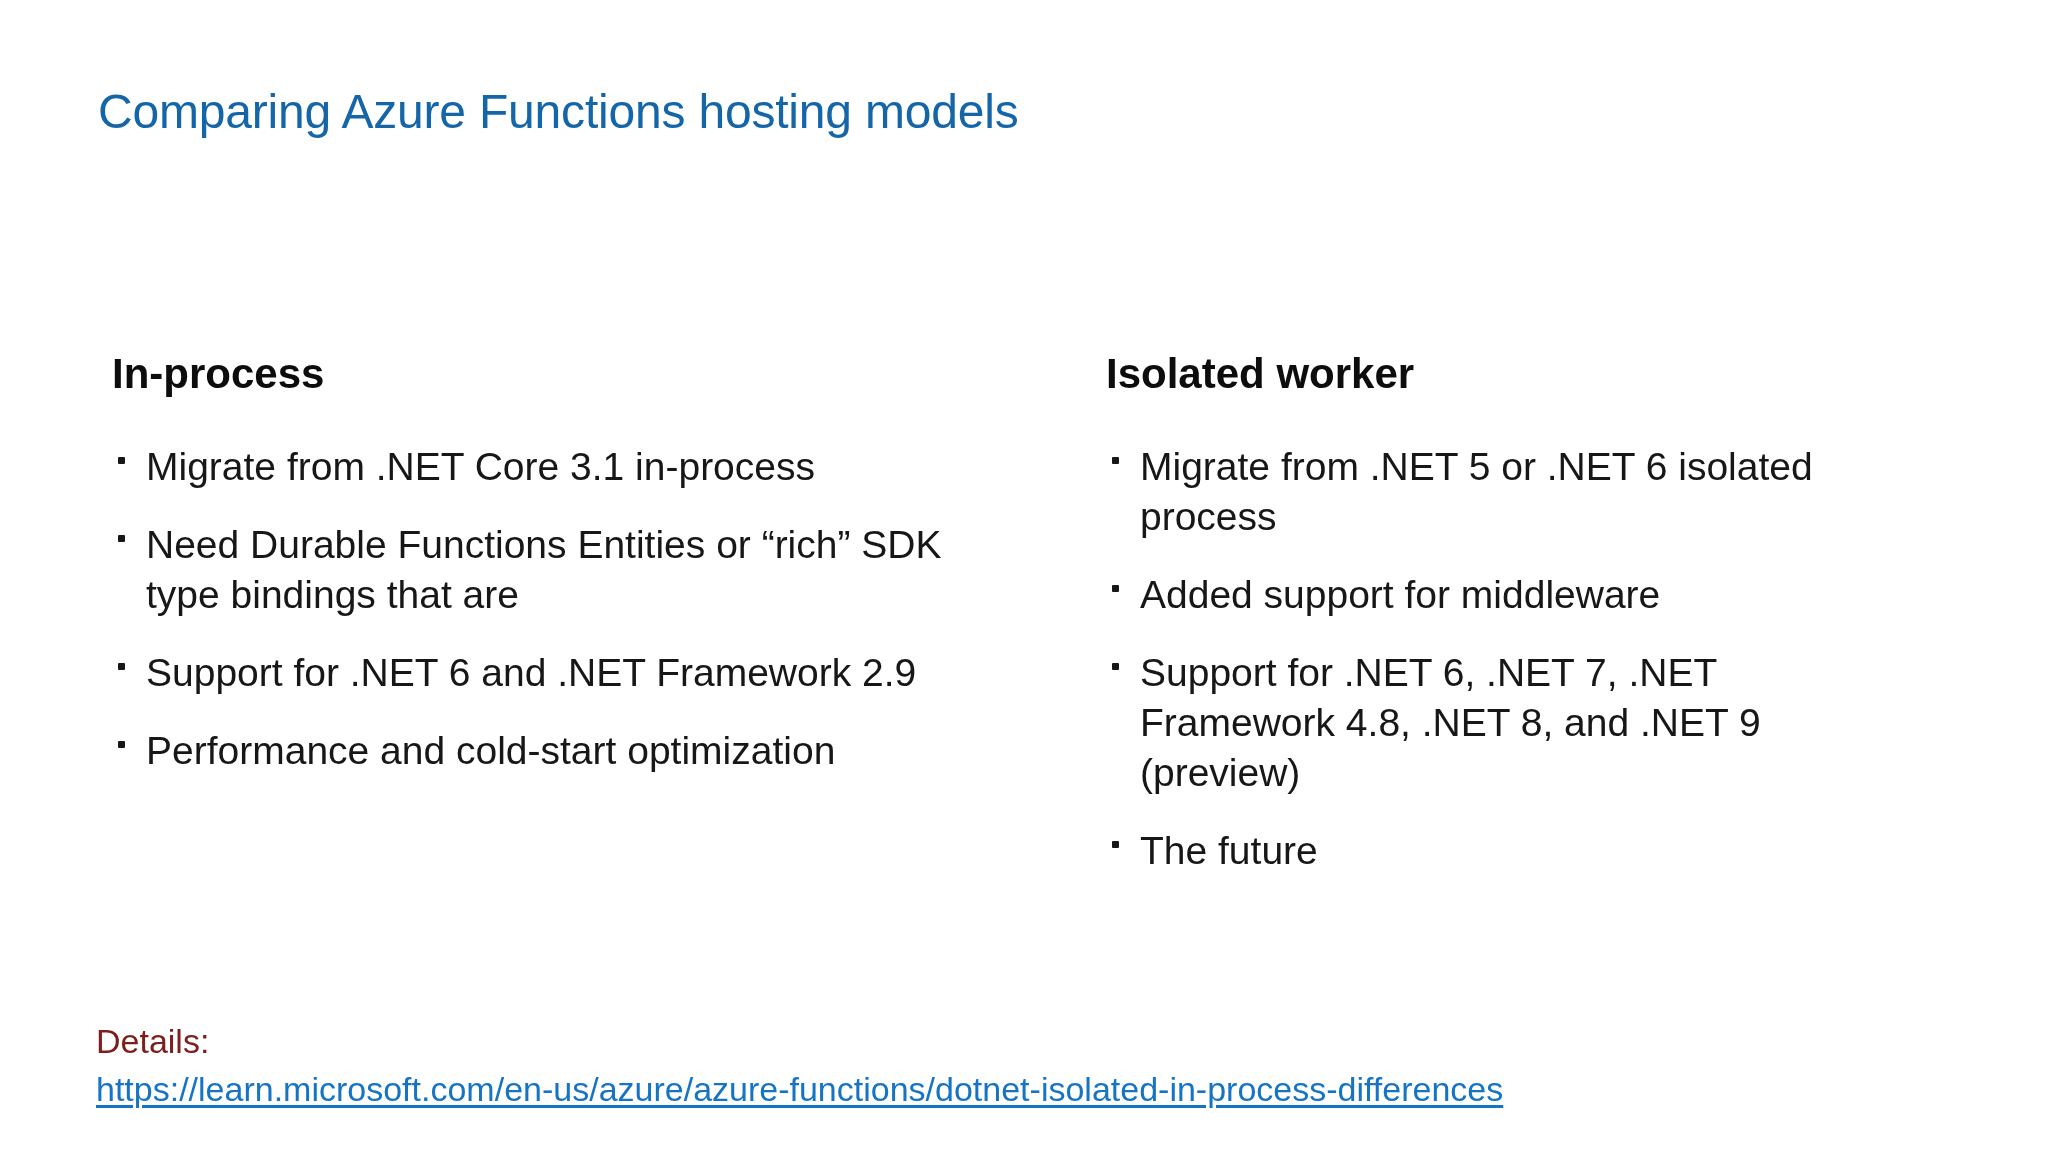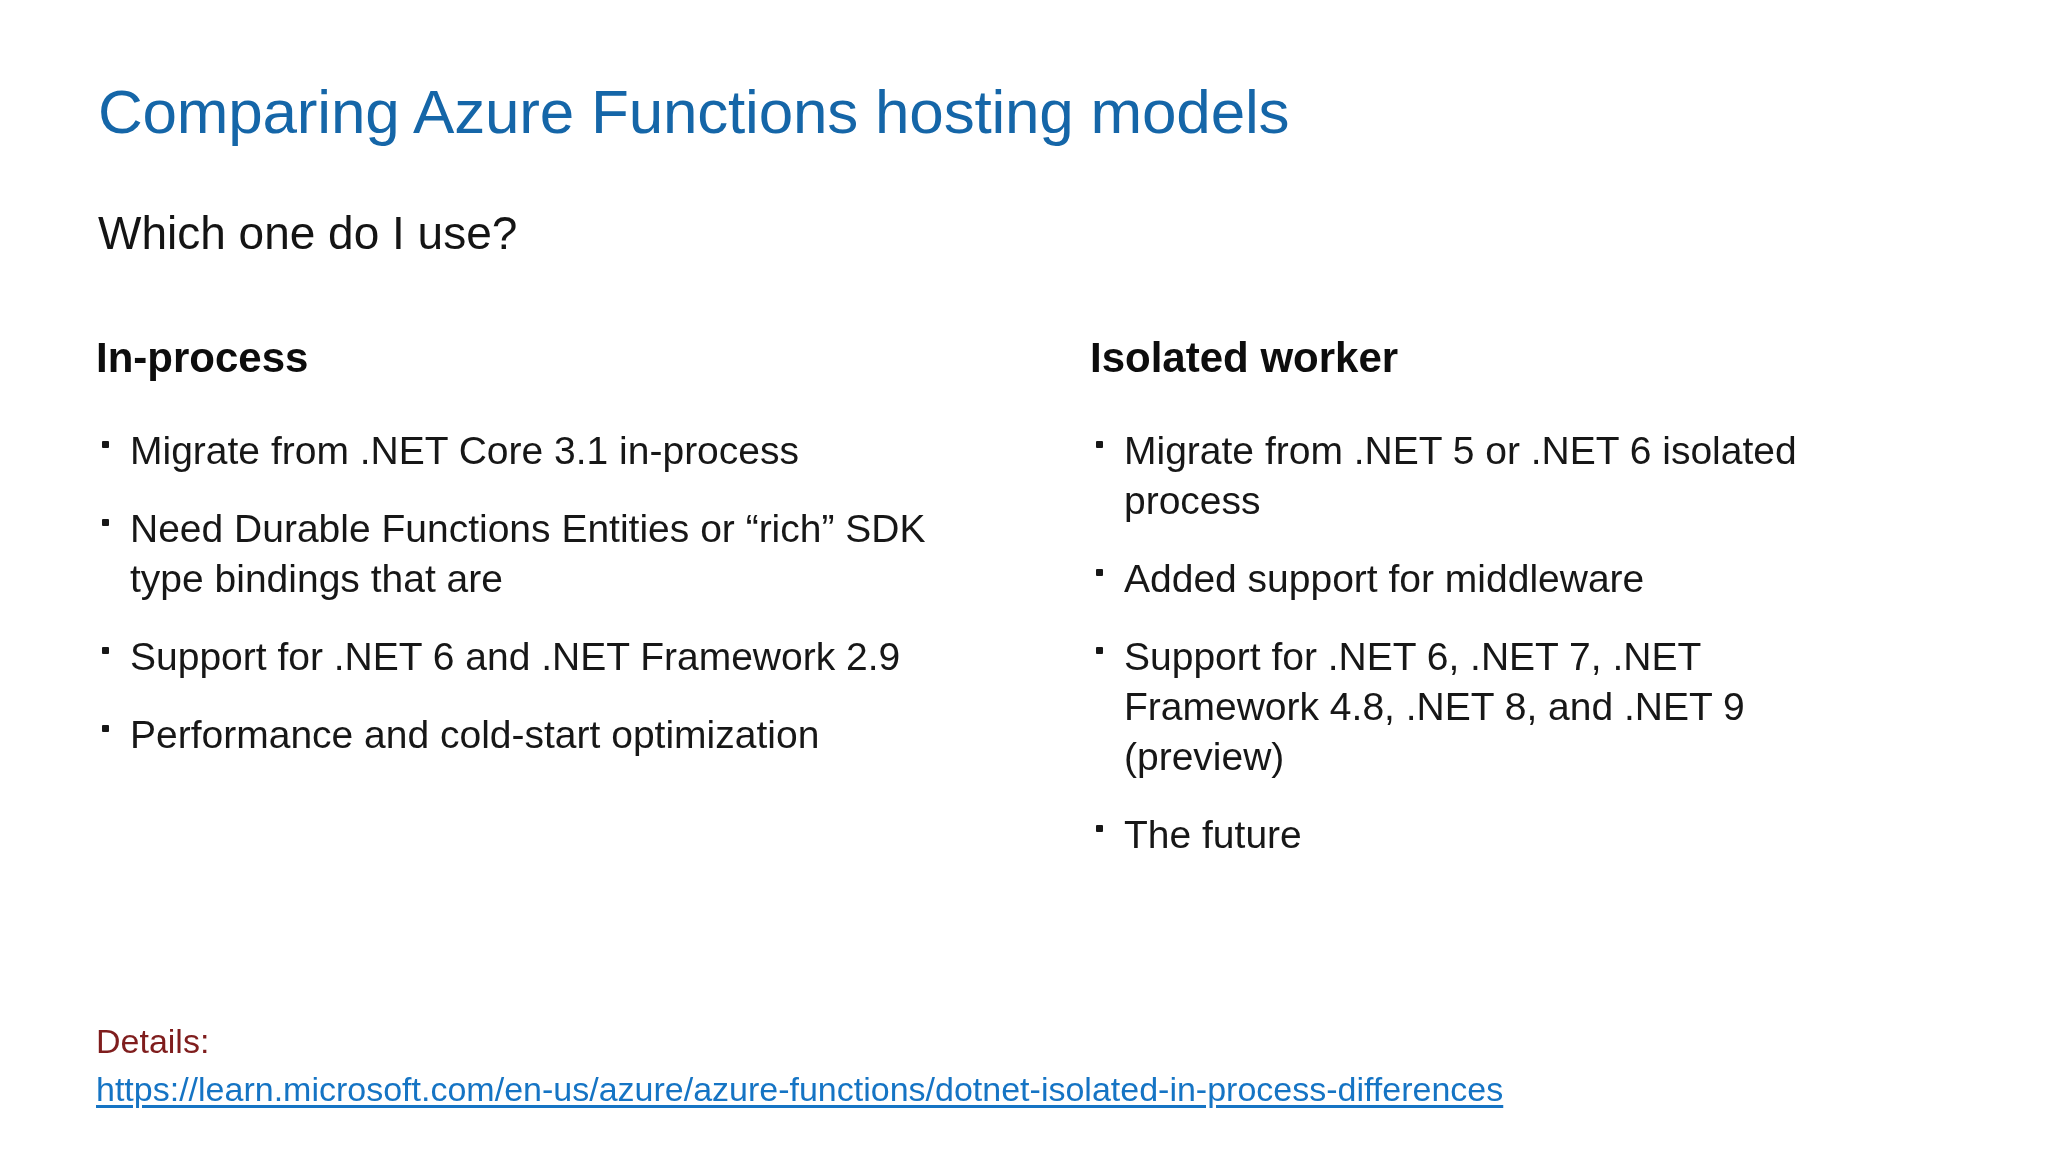--- a/index.html
+++ b/index.html
@@ -23,21 +23,21 @@
     box-sizing: border-box;
   }
 
   
   .slide-title {
     position: absolute;
     left: 98px;
     top: 72px;
     width: 1800px;
     color: #1566A8;
-    font-size: 62px;
+    font-size: 48px;
     line-height: 80px;
     font-weight: 400;
     letter-spacing: -0.2px;
     white-space: nowrap;
   }
 
   
   .slide-subtitle {
     position: absolute;
     left: 98px;
@@ -45,21 +45,22 @@
     width: 1200px;
     color: #141414;
     font-size: 46px;
     line-height: 56px;
     font-weight: 400;
   }
 
   
   .column {
     position: absolute;
-    top: 332px;
+    top: 348px;
+    margin-left: 16px;
   }
   .column-left  { left: 96px;  width: 920px; }
   .column-right { left: 1090px; width: 900px; }
 
   .column-heading {
     color: #0d0d0d;
     font-size: 42px;
     line-height: 52px;
     font-weight: bold;
     margin: 0 0 42px 0;
@@ -123,21 +124,20 @@
     cursor: pointer;
   }
 </style>
 </head>
 <body>
 
 <div class="slide">
 
   <div class="slide-title">Comparing Azure Functions hosting models</div>
 
-  <div class="slide-subtitle">Which one do I use?</div>
 
   <div class="column column-left">
     <div class="column-heading">In-process</div>
     <ul class="bullet-list">
       <li class="bullet-item">
         <span class="bullet-marker"></span>
         <span class="bullet-text">Migrate from .NET Core 3.1 in-process</span>
       </li>
       <li class="bullet-item">
         <span class="bullet-marker"></span>

